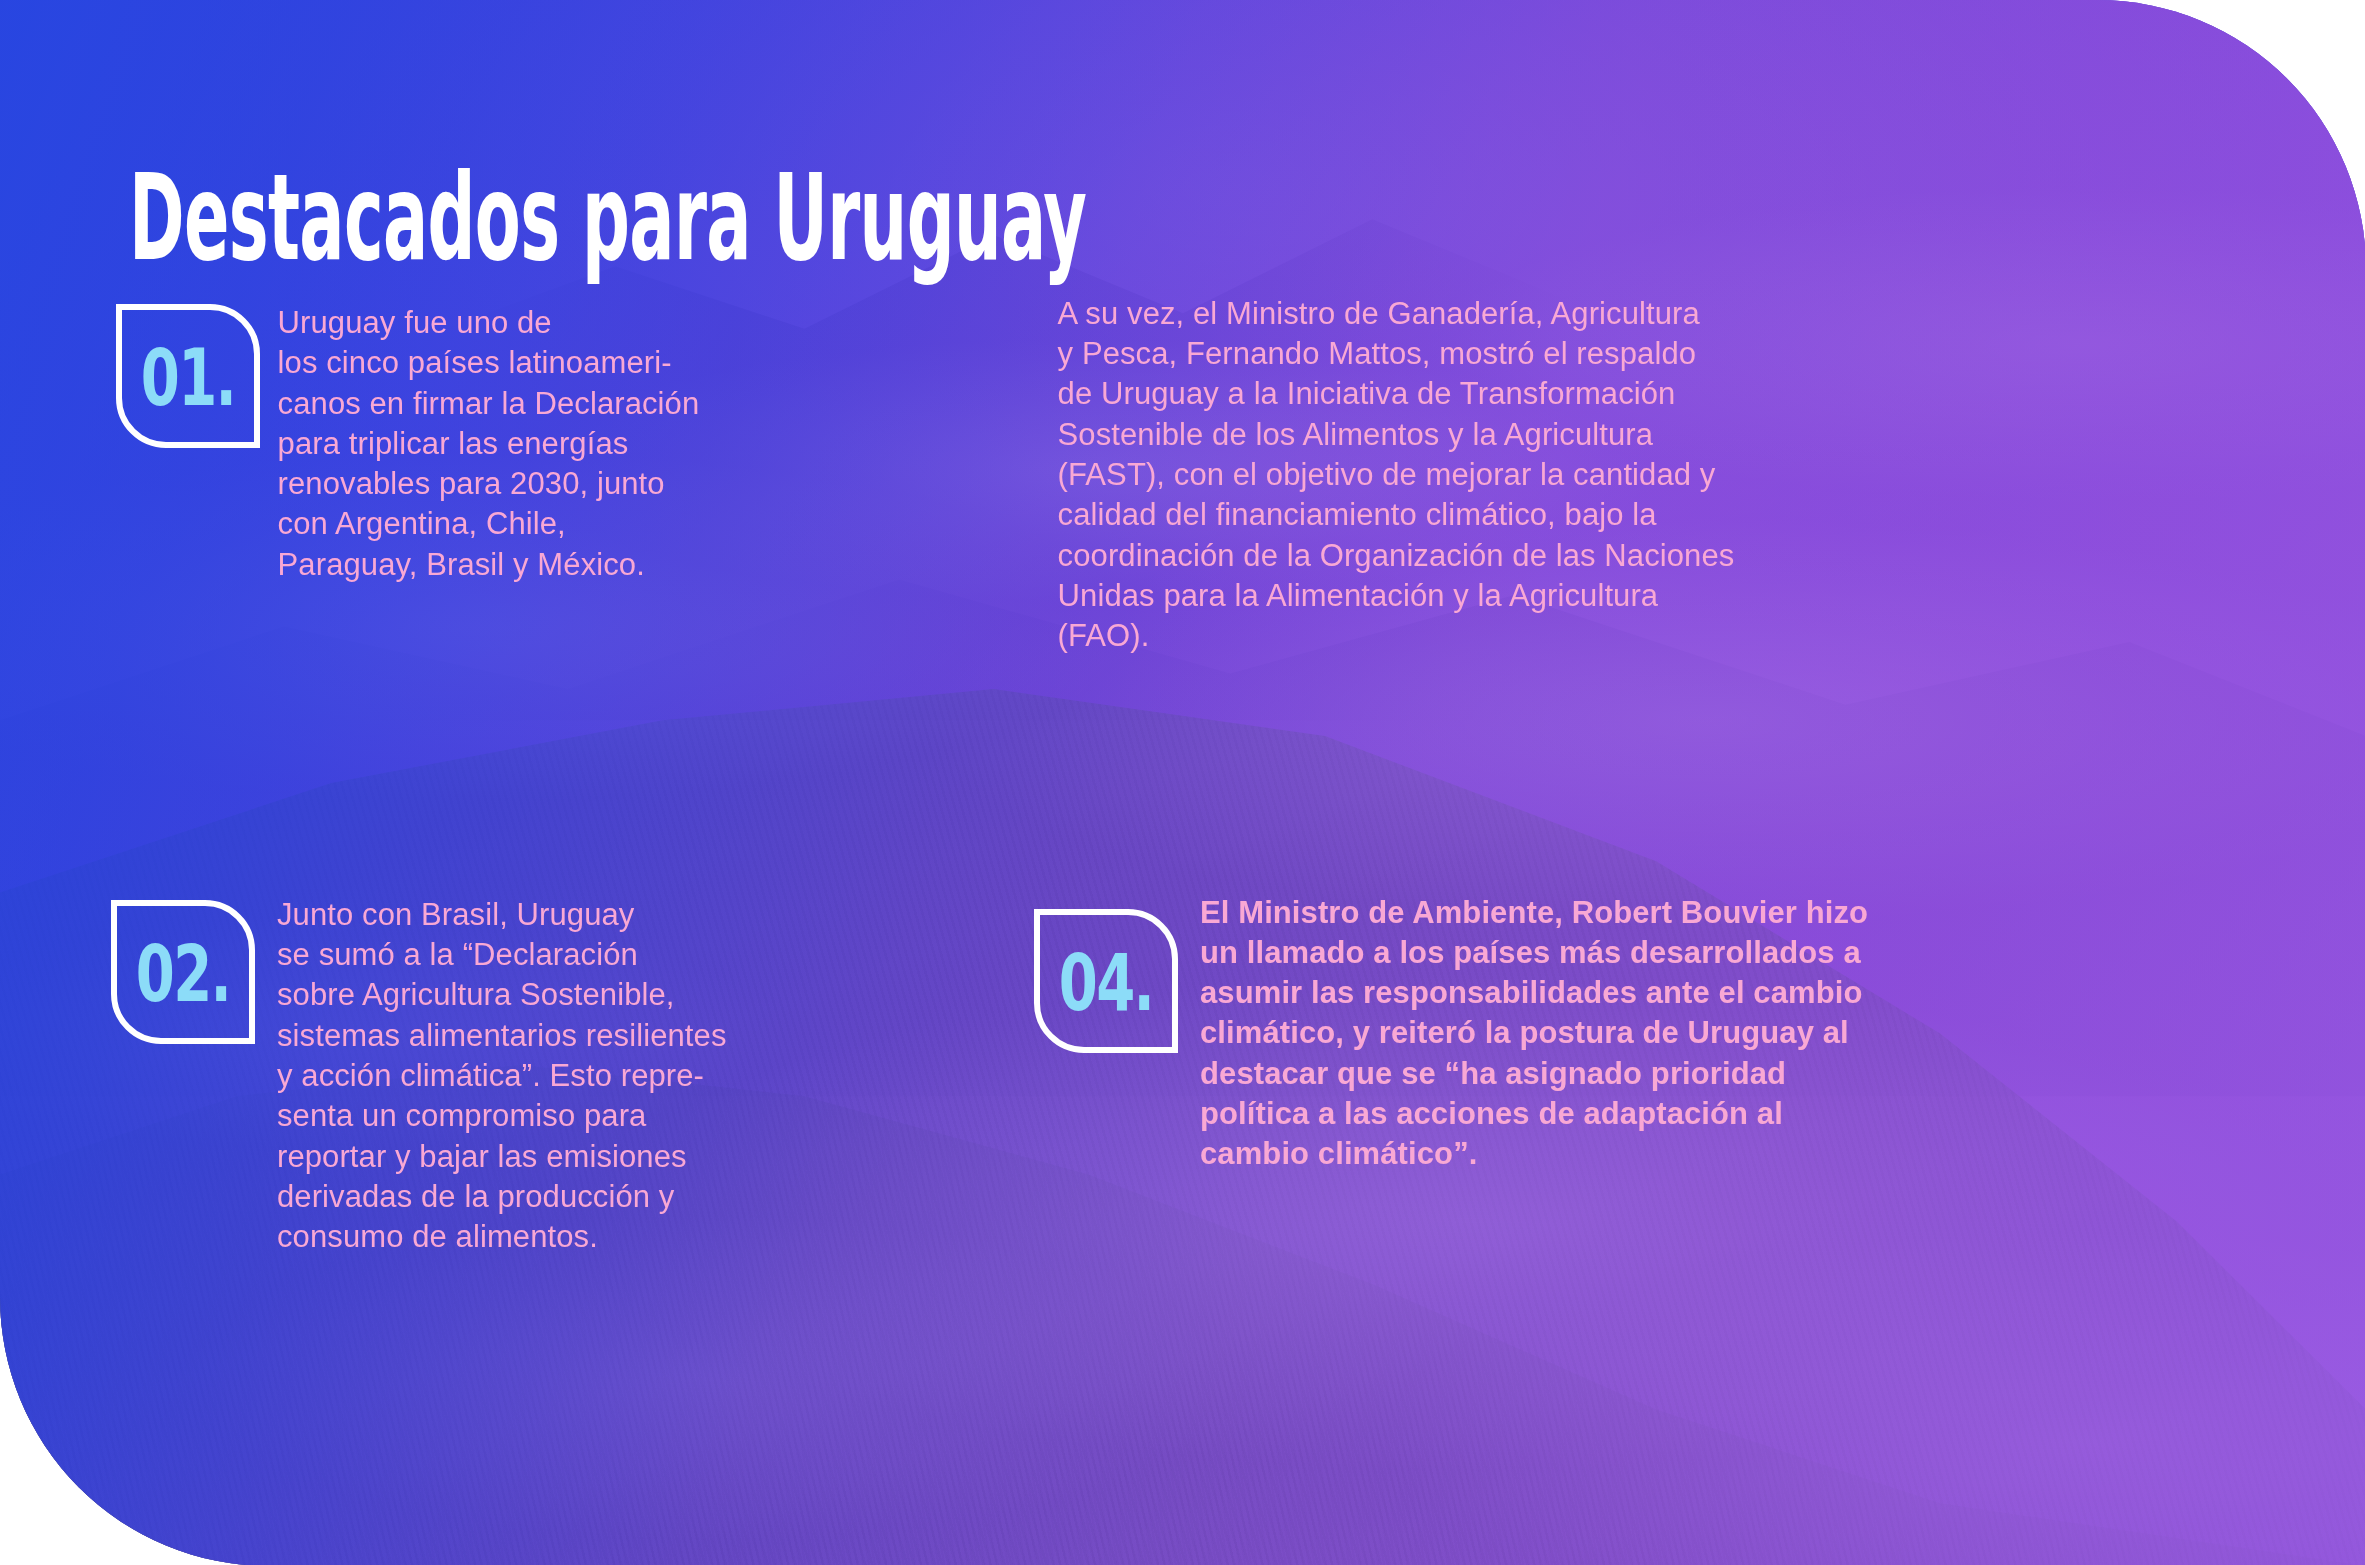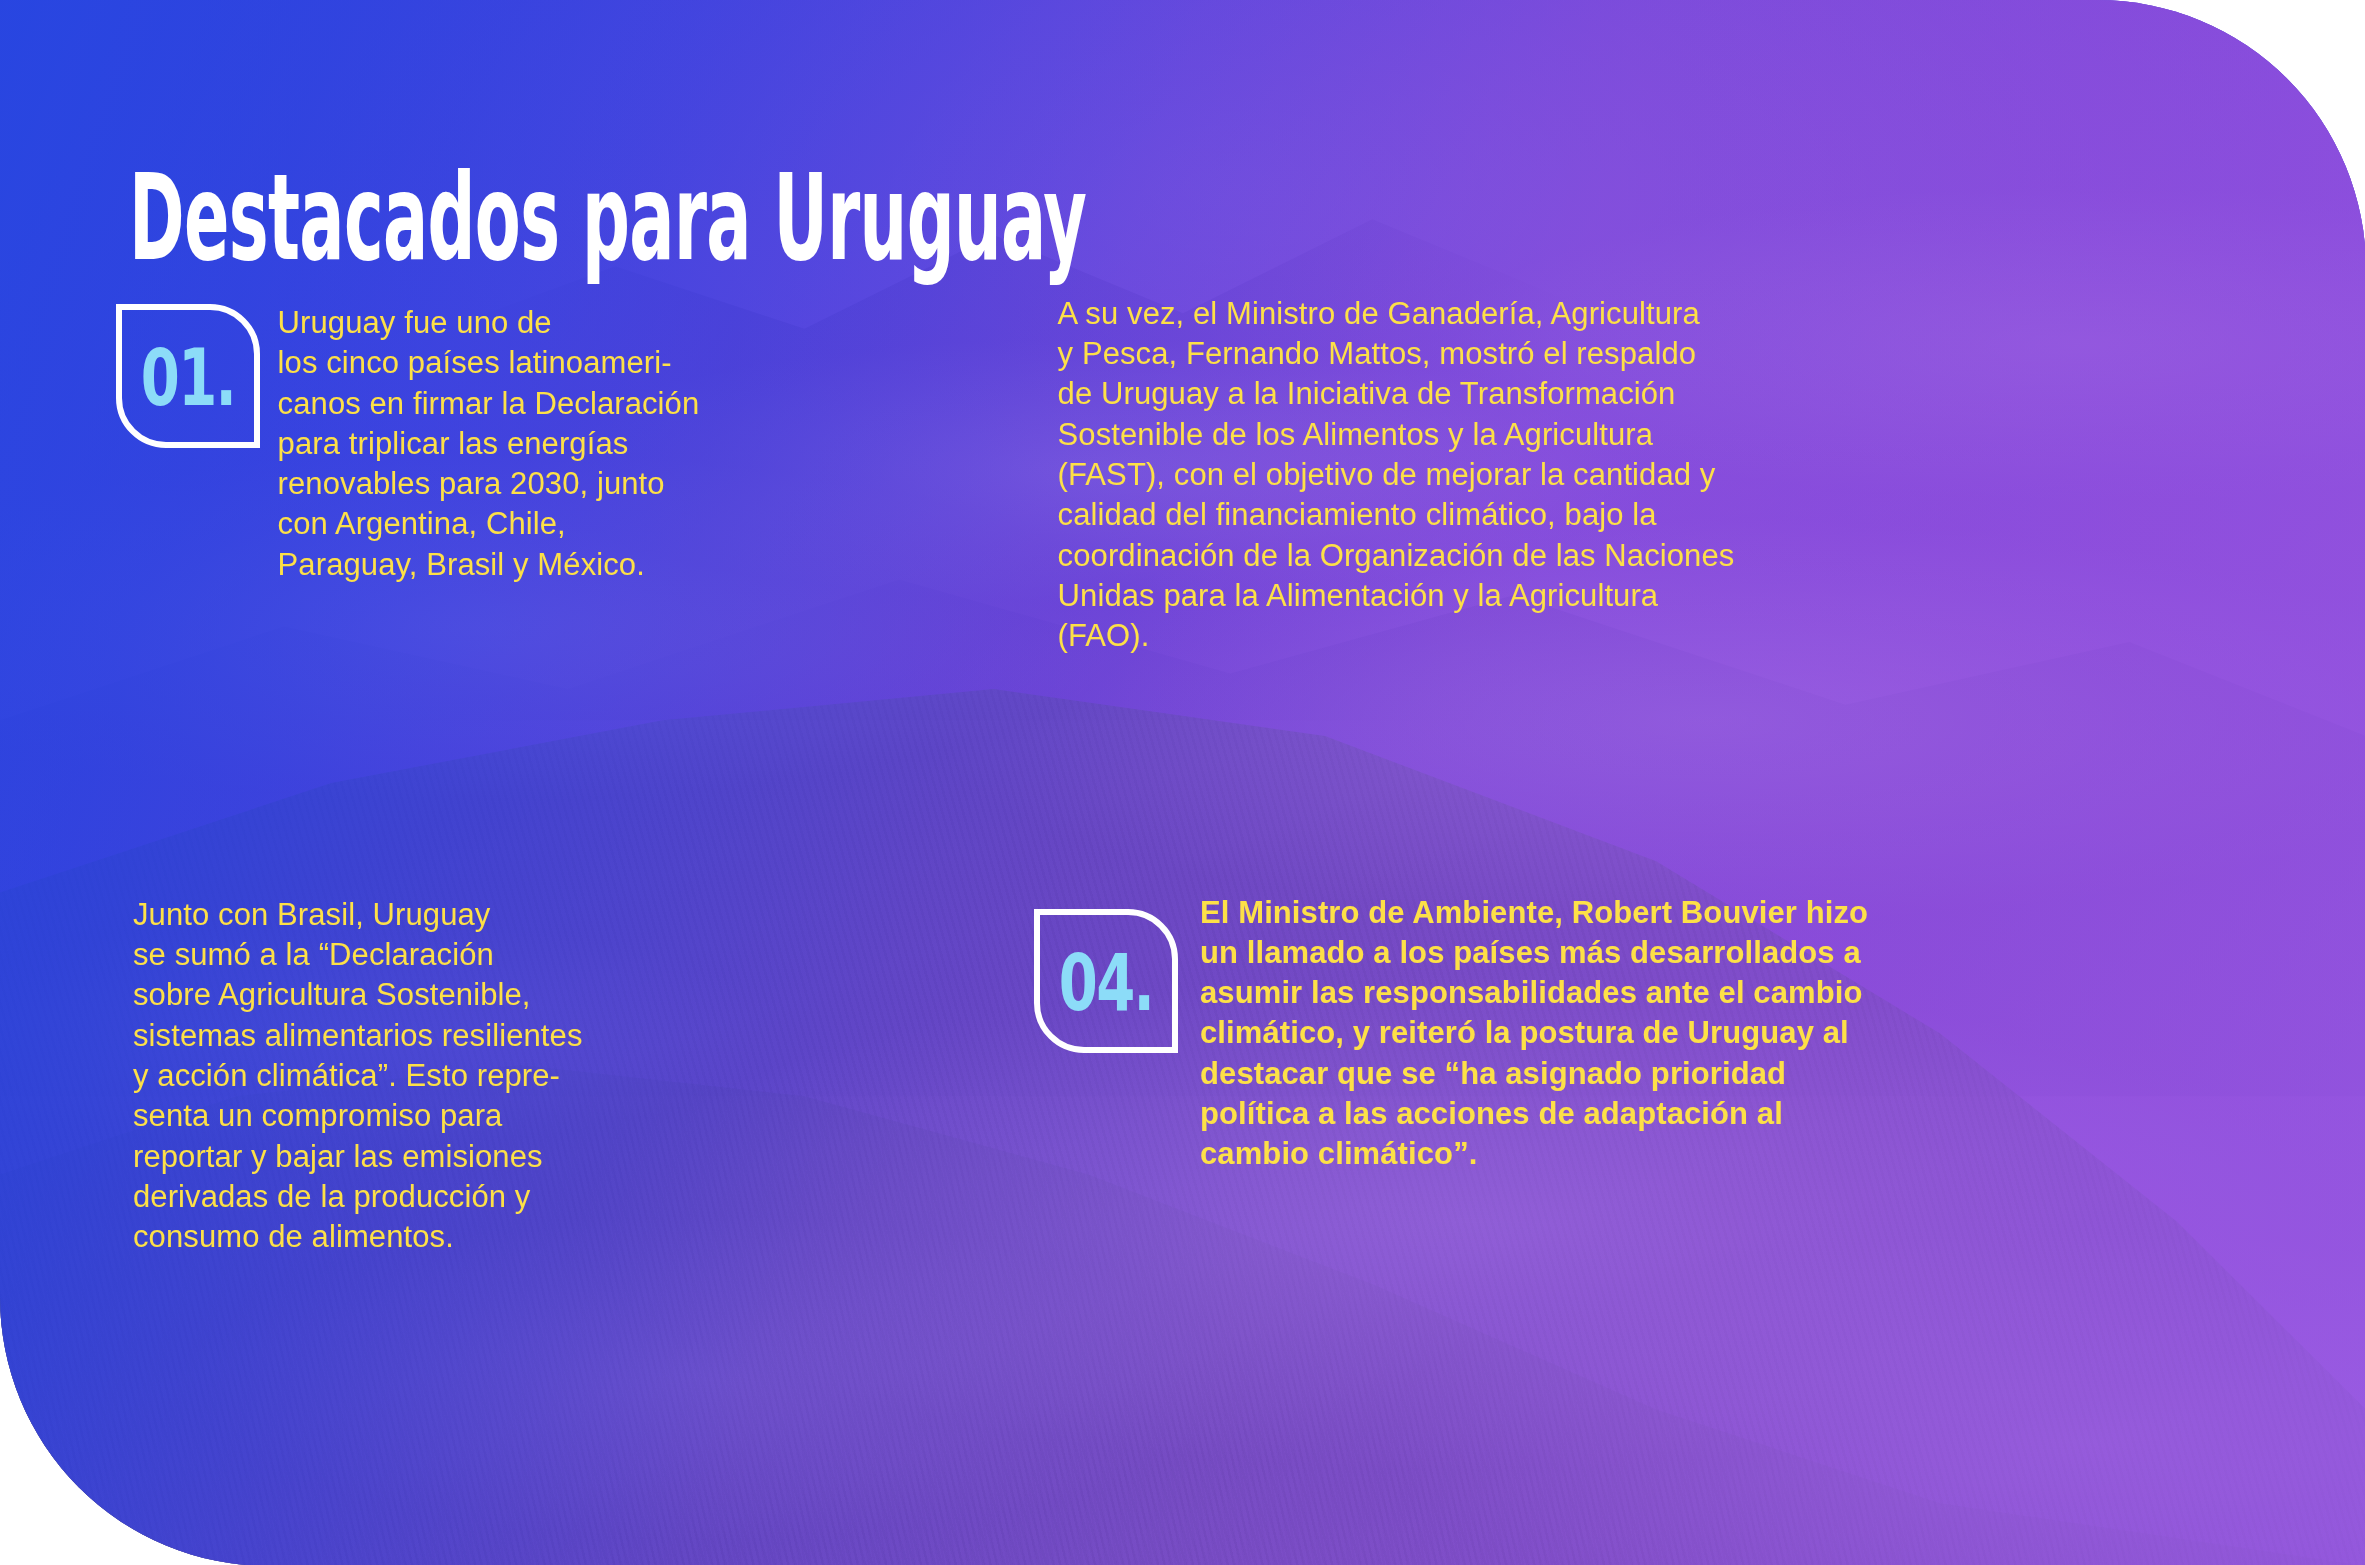--- a/index.html
+++ b/index.html
@@ -115,21 +115,21 @@
     font-family:"Liberation Sans Narrow","DejaVu Sans Condensed","Liberation Sans",sans-serif;
     font-weight:bold;
     font-size:78px;
     line-height:1;
     letter-spacing:-2.1px;
     transform:scaleX(.80) translateY(2.1px);
     white-space:nowrap;
   }
 
   .body-text{
-    color:#fde047;
+    color:#f9a8d4;
     font-size:31px;
     line-height:1.30;
     white-space:pre-line;
     font-weight:400;
     letter-spacing:0.1px;
   }
   #item-1 .body-text{margin-left:17.6px;margin-top:-1px;width:672px;}
   #item-2 .body-text{margin-left:22px;margin-top:-5.2px;width:698px;}
   #item-3 .body-text{margin-left:17.6px;margin-top:-6.2px;width:1065px;}
   #item-4 .body-text{margin-left:22px;margin-top:-16.5px;width:1024px;font-weight:bold;}
@@ -159,20 +159,23 @@
       <div class="body-text">Uruguay fue uno de
 los cinco países latinoameri-
 canos en firmar la Declaración
 para triplicar las energías
 renovables para 2030, junto
 con Argentina, Chile,
 Paraguay, Brasil y México.</div>
     </div>
 
     <div class="item" id="item-2">
+      <div class="badge">
+        <span class="badge-num">02.</span>
+      </div>
       <div class="body-text">Junto con Brasil, Uruguay
 se sumó a la “Declaración
 sobre Agricultura Sostenible,
 sistemas alimentarios resilientes
 y acción climática”. Esto repre-
 senta un compromiso para
 reportar y bajar las emisiones
 derivadas de la producción y
 consumo de alimentos.</div>
     </div>

